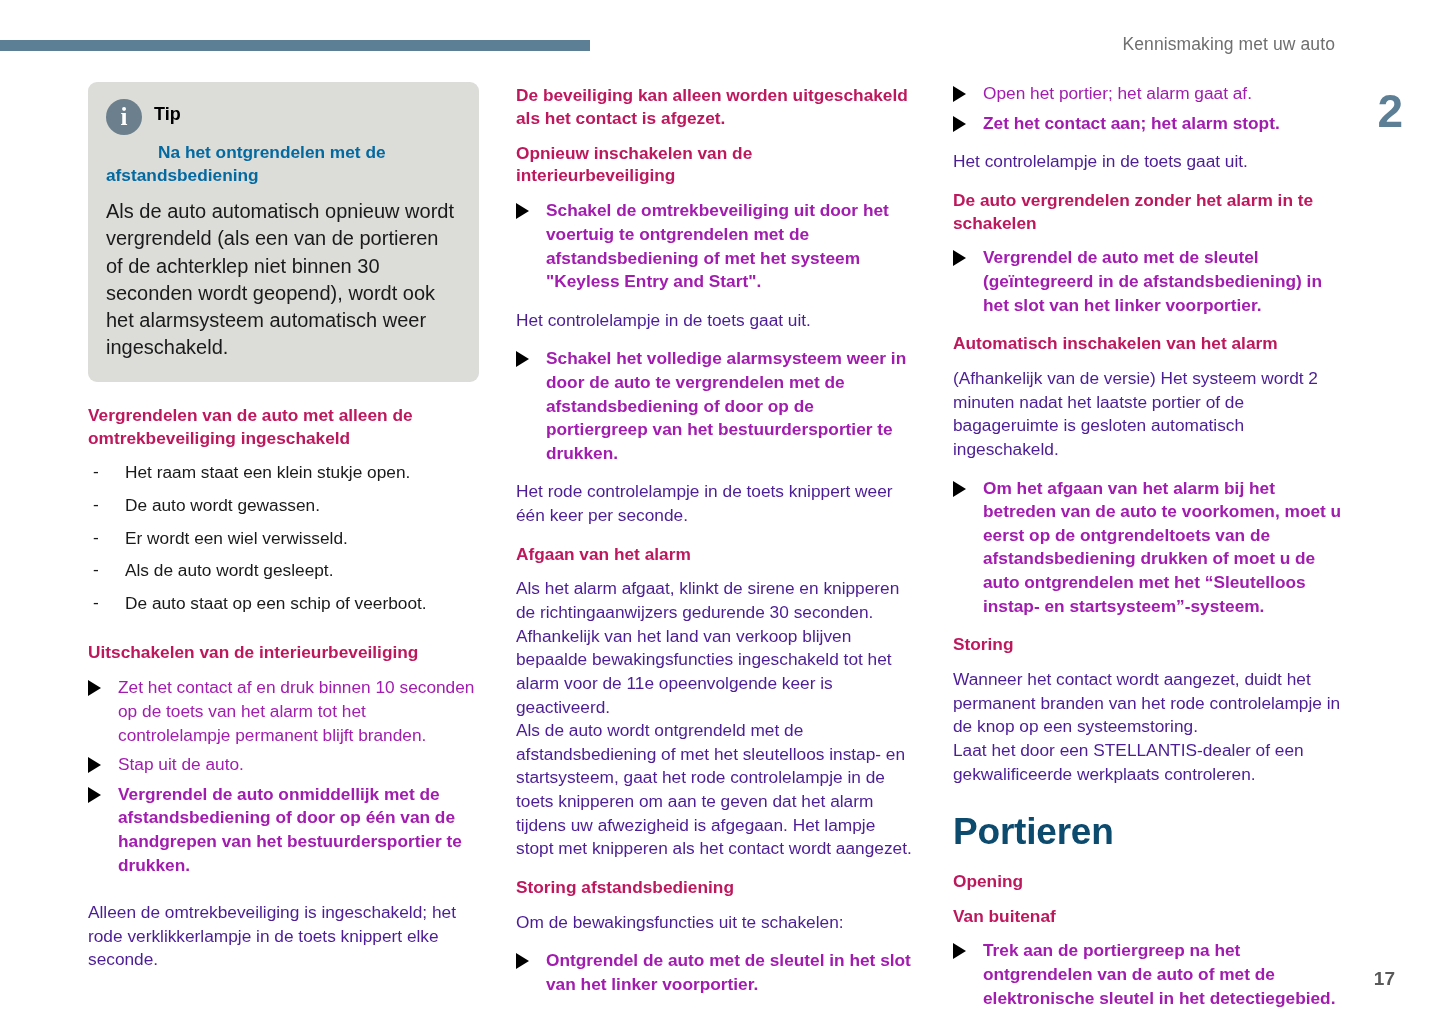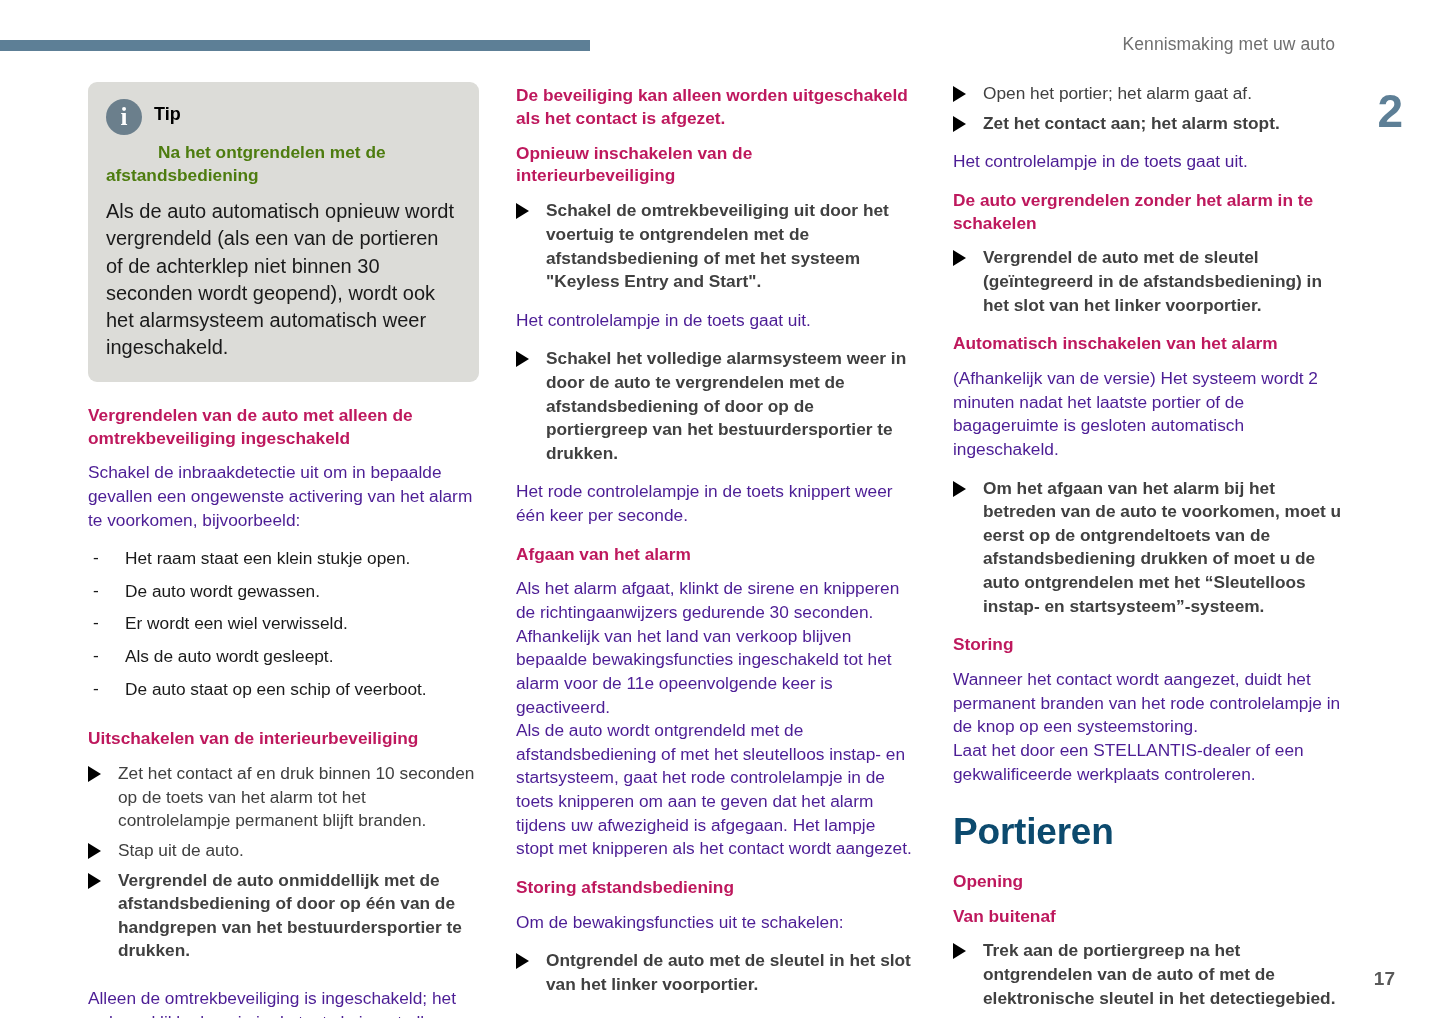--- a/index.html
+++ b/index.html
@@ -138,21 +138,21 @@
     font-size: 18px;
     font-weight: bold;
     color: #000;
     padding-top: 5px;
   }
 
   .tip-subhead {
     font-size: 17.3px;
     font-weight: bold;
     line-height: 1.33;
-    color: #4d7c0f;
+    color: #0369a1;
     text-indent: 52px;
     margin-bottom: 11px;
   }
 
   .tip-body {
     font-size: 20px;
     line-height: 1.365;
     color: #1a1a1a;
   }
 
@@ -161,21 +161,21 @@
     list-style: none;
     margin: 0 0 15px 0;
     padding: 0;
   }
 
   ul.arrow-list li {
     position: relative;
     padding-left: 30px;
     font-size: 17.3px;
     line-height: 1.365;
-    color: #404040;
+    color: #a21caf;
     margin-bottom: 6px;
   }
   ul.arrow-list li:last-child { margin-bottom: 0; font-weight: bold; }
 
   ul.arrow-list li .arrow-marker {
     position: absolute;
     left: 0;
     top: 4px;
     width: 0;
     height: 0;
@@ -221,21 +221,20 @@
       <div class="tip-box">
         <div class="tip-head-row">
           <div class="tip-icon">i</div>
           <div class="tip-label">Tip</div>
         </div>
         <div class="tip-subhead">Na het ontgrendelen met de afstandsbediening</div>
         <div class="tip-body">Als de auto automatisch opnieuw wordt vergrendeld (als een van de portieren of de achterklep niet binnen 30 seconden wordt geopend), wordt ook het alarmsysteem automatisch weer ingeschakeld.</div>
       </div>
 
       <div class="sub-head">Vergrendelen van de auto met alleen de omtrekbeveiliging ingeschakeld</div>
-      <div class="body-text">Schakel de inbraakdetectie uit om in bepaalde gevallen een ongewenste activering van het alarm te voorkomen, bijvoorbeeld:</div>
 
       <ul class="dash-list">
         <li><span class="dash-marker">-</span><span>Het raam staat een klein stukje open.</span></li>
         <li><span class="dash-marker">-</span><span>De auto wordt gewassen.</span></li>
         <li><span class="dash-marker">-</span><span>Er wordt een wiel verwisseld.</span></li>
         <li><span class="dash-marker">-</span><span>Als de auto wordt gesleept.</span></li>
         <li><span class="dash-marker">-</span><span>De auto staat op een schip of veerboot.</span></li>
       </ul>
 
       <div class="spacer-sm"></div>

